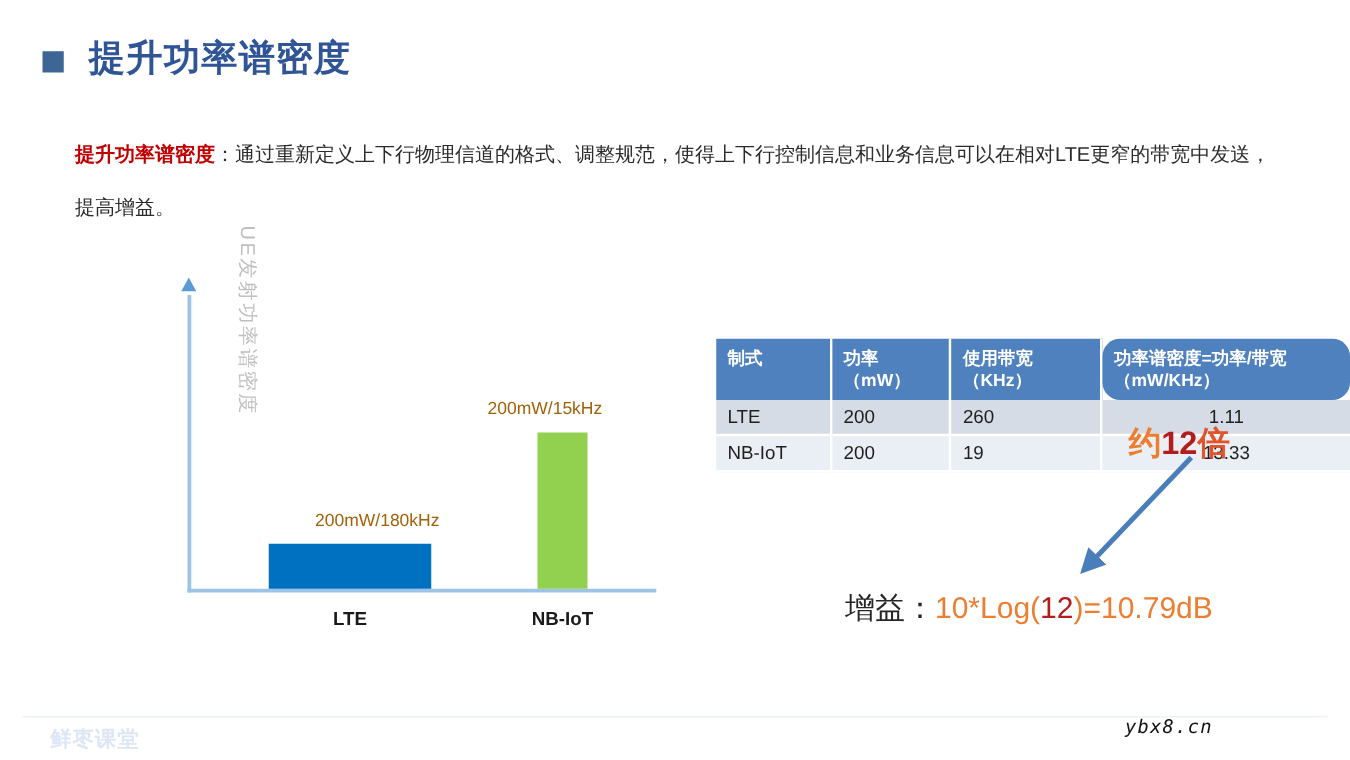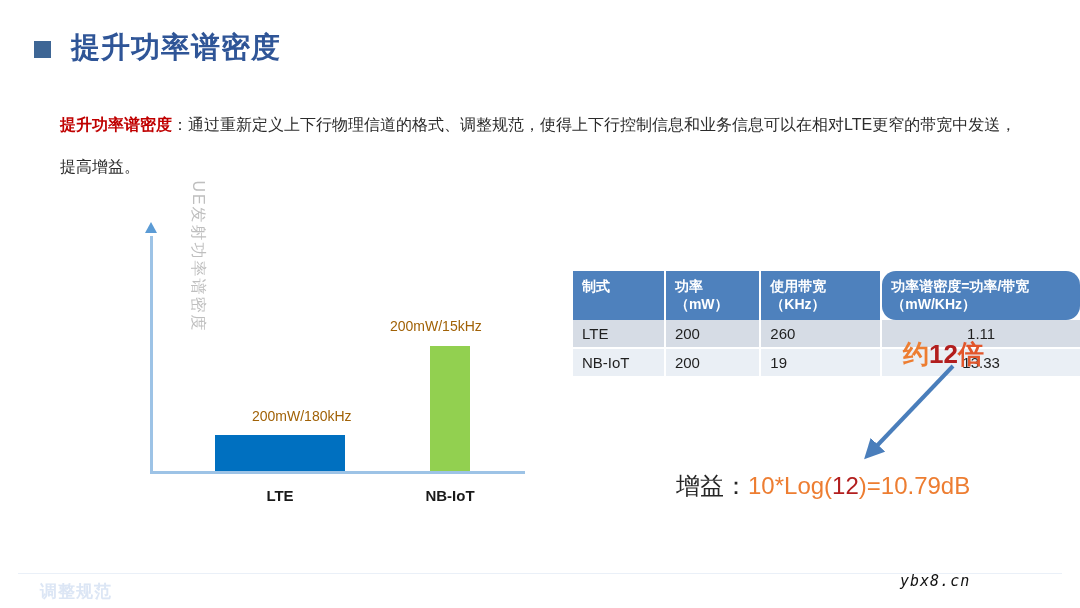--- a/index.html
+++ b/index.html
@@ -332,14 +332,14 @@
     </marker>
   </defs>
   <line x1="108" y1="8" x2="26" y2="94" stroke="#4A7EBB" stroke-width="4" marker-end="url(#arrowhead)"></line>
 </svg>
 
 <div class="gain-line">
   <span class="gain-label">增益：</span><span class="gain-orange">10*Log(</span><span class="gain-red">12</span><span class="gain-orange">)=10.79dB</span>
 </div>
 
 <div class="footer-rule"></div>
-<div class="footer-brand">调整规范</div>
+<div class="footer-brand">鲜枣课堂</div>
 <div class="watermark">ybx8.cn</div>
 
 </body></html>

